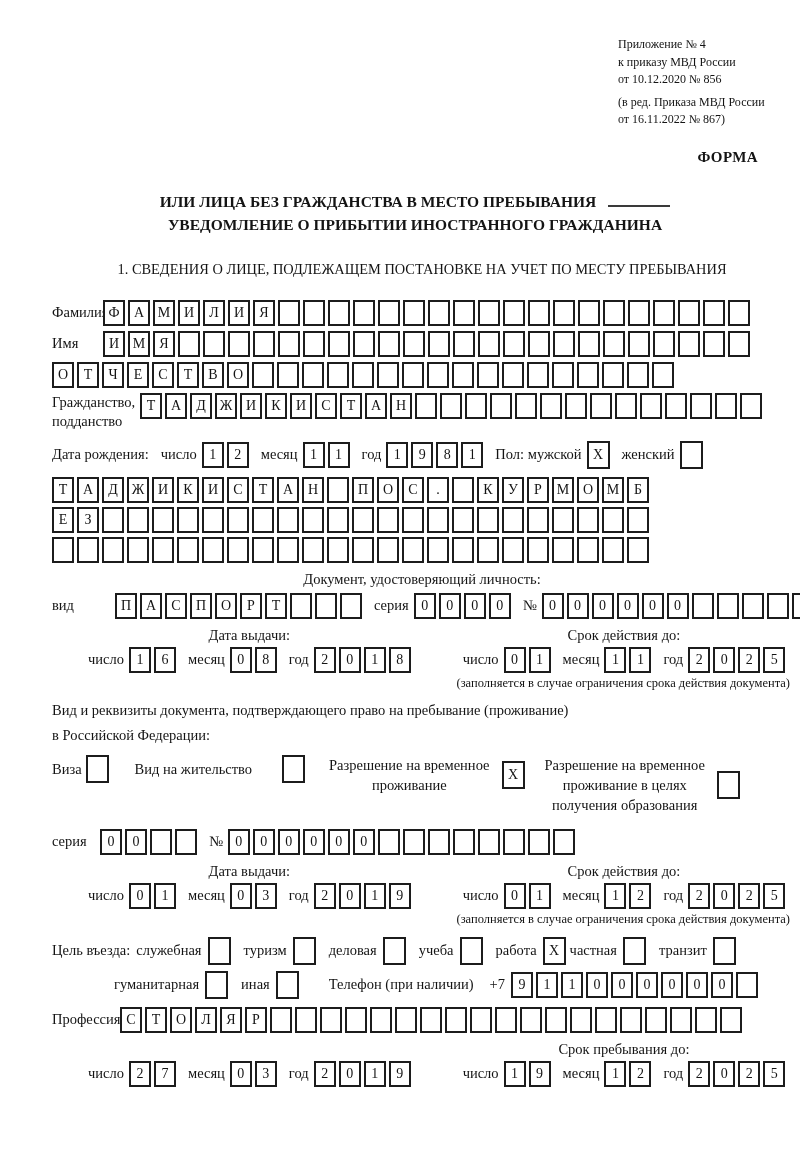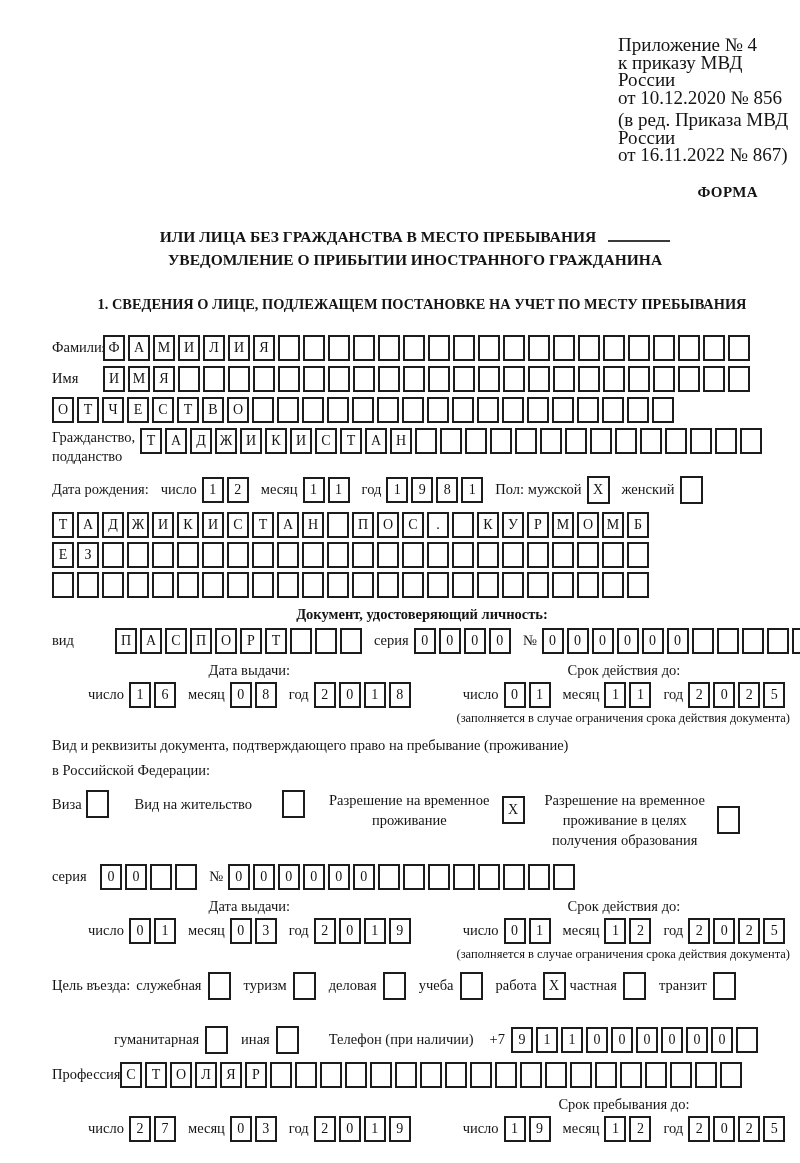--- a/index.html
+++ b/index.html
@@ -3,27 +3,27 @@
 <meta charset="utf-8">
 <style>
   html,body{margin:0;padding:0}
   body{
     width:800px;height:1163px;box-sizing:border-box;
     padding:36px 8px 0 52px;background:#fff;color:#141414;
     font-family:"Liberation Serif", serif;font-size:14.5px;
     position:relative;overflow:hidden;
   }
   
-  .apdx{margin-left:566px;font-size:19px;line-height:17.5px}
+  .apdx{margin-left:566px;font-size:12px;line-height:17.5px}
   .apdx .gap{margin-top:5px}
   .forma{font-weight:700;text-align:right;padding-right:34px;margin-top:20px;font-size:15px;letter-spacing:.4px}
   
   .title{text-align:center;font-weight:700;font-size:15.5px;line-height:23px;margin-top:24px;margin-right:14px}
   .uline{display:inline-block;width:62px;border-bottom:2.5px solid #3a3a3a;margin-left:12px;height:13px}
-  .sechead{text-align:center;font-weight:700;font-size:14.4px;margin-top:25px;white-space:nowrap}
+  .sechead{text-align:center;font-weight:400;font-size:14.4px;margin-top:25px;white-space:nowrap}
   
   .row{display:flex;align-items:center;margin-top:5px}
   .rowt{display:flex;align-items:flex-start;margin-top:5px}
   .lbl{flex:0 0 auto;line-height:19px}
   .lblA{width:51px}.lblB{width:101px}.lblC{width:88px}.lblD{width:93px}.lblE{width:68px}.lblV{width:63px}
   .cells{display:flex;gap:3px;flex:0 0 auto}
   .cell{
     box-sizing:border-box;flex:0 0 auto;width:22px;height:26px;
     border:2px solid #1c1c1c;display:flex;align-items:center;justify-content:center;
     font-size:14px;line-height:1;background:#fff;
@@ -523,21 +523,21 @@
     </span>
   <span class="w0">частная</span>
   <span class="cells cb">
       <span class="cell"></span>
     </span>
   <span class="w0">транзит</span>
   <span class="cells cb">
       <span class="cell"></span>
     </span>
 </div>
-<div class="row goal" style="margin-top:26px;margin-left:62px">
+<div class="row goal" style="margin-top:6px;margin-left:62px">
   <span class="w0">гуманитарная</span>
   <span class="cells cb">
       <span class="cell"></span>
     </span>
   <span class="w0">иная</span>
   <span class="cells cb" style="margin-right:30px">
       <span class="cell"></span>
     </span>
   <span class="w0" style="margin-right:16px">Телефон (при наличии)</span>
   <span class="w0">+7</span>

